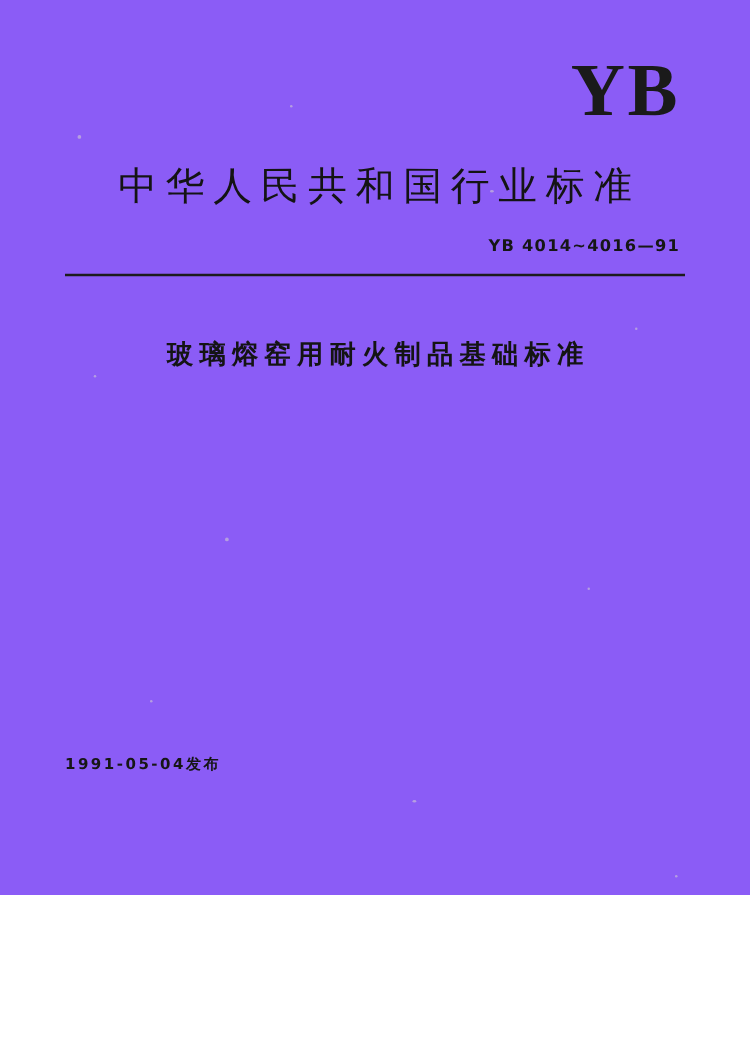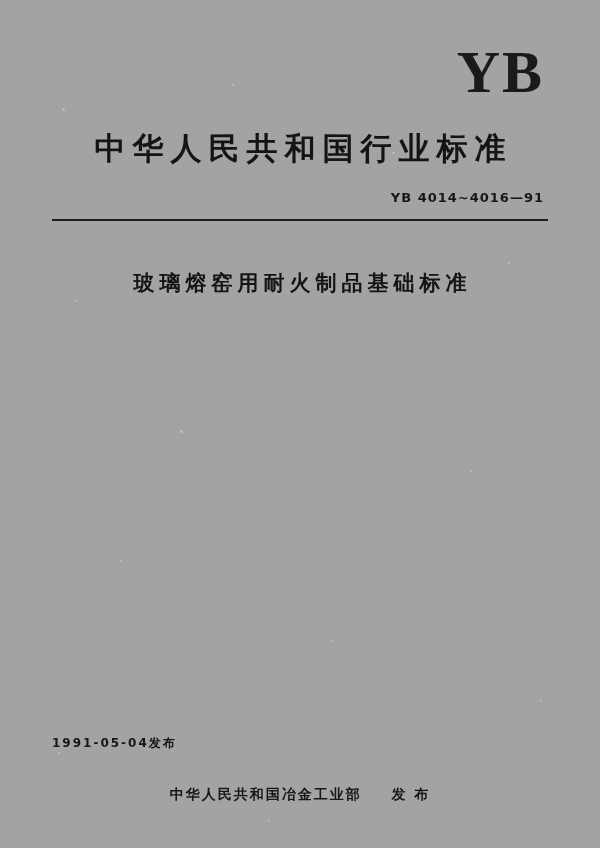--- a/index.html
+++ b/index.html
@@ -6,22 +6,22 @@
     margin: 0;
     padding: 0;
     background: #ffffff;
   }
   body {
     font-family: "Liberation Sans", sans-serif;
   }
   .page {
     position: relative;
     width: 600px;
-    height: 848px;
-    background: #a3a3a3;
+    height: 716px;
+    background: #8b5cf6;
     overflow: hidden;
   }
   
   .speckle {
     position: absolute;
     background: #d8d6d0;
     border-radius: 50%;
     opacity: .55;
     pointer-events: none;
   }
@@ -40,21 +40,21 @@
     font-size: 60px;
     letter-spacing: 2px;
     color: #1a1a1a;
     line-height: 1;
     padding-right: 4px;
   }
   .main-title {
     margin-top: 26px;
     text-align: center;
     font-family: "DejaVu Sans", sans-serif;
-    font-weight: bold;
+    font-weight: normal;
     font-size: 31px;
     letter-spacing: 7px;
     color: #141414;
     text-indent: 7px;
   }
   .std-number {
     margin-top: 20px;
     text-align: right;
     font-family: "DejaVu Sans", sans-serif;
     font-weight: bold;
@@ -139,20 +139,15 @@
     <div class="std-number">YB 4014~4016—91</div>
 
     <hr class="rule">
 
     <div class="doc-title">玻璃熔窑用耐火制品基础标准</div>
 
     <div class="footer-dates">
       <div class="date-item">1991-05-04发布</div>
     </div>
 
-    <div class="issuer">
-      <span>中华人民共和国冶金工业部</span>
-      <span class="gap"></span>
-      <span>发 布</span>
-    </div>
 
   </div>
 </div>
 
 </body></html>

